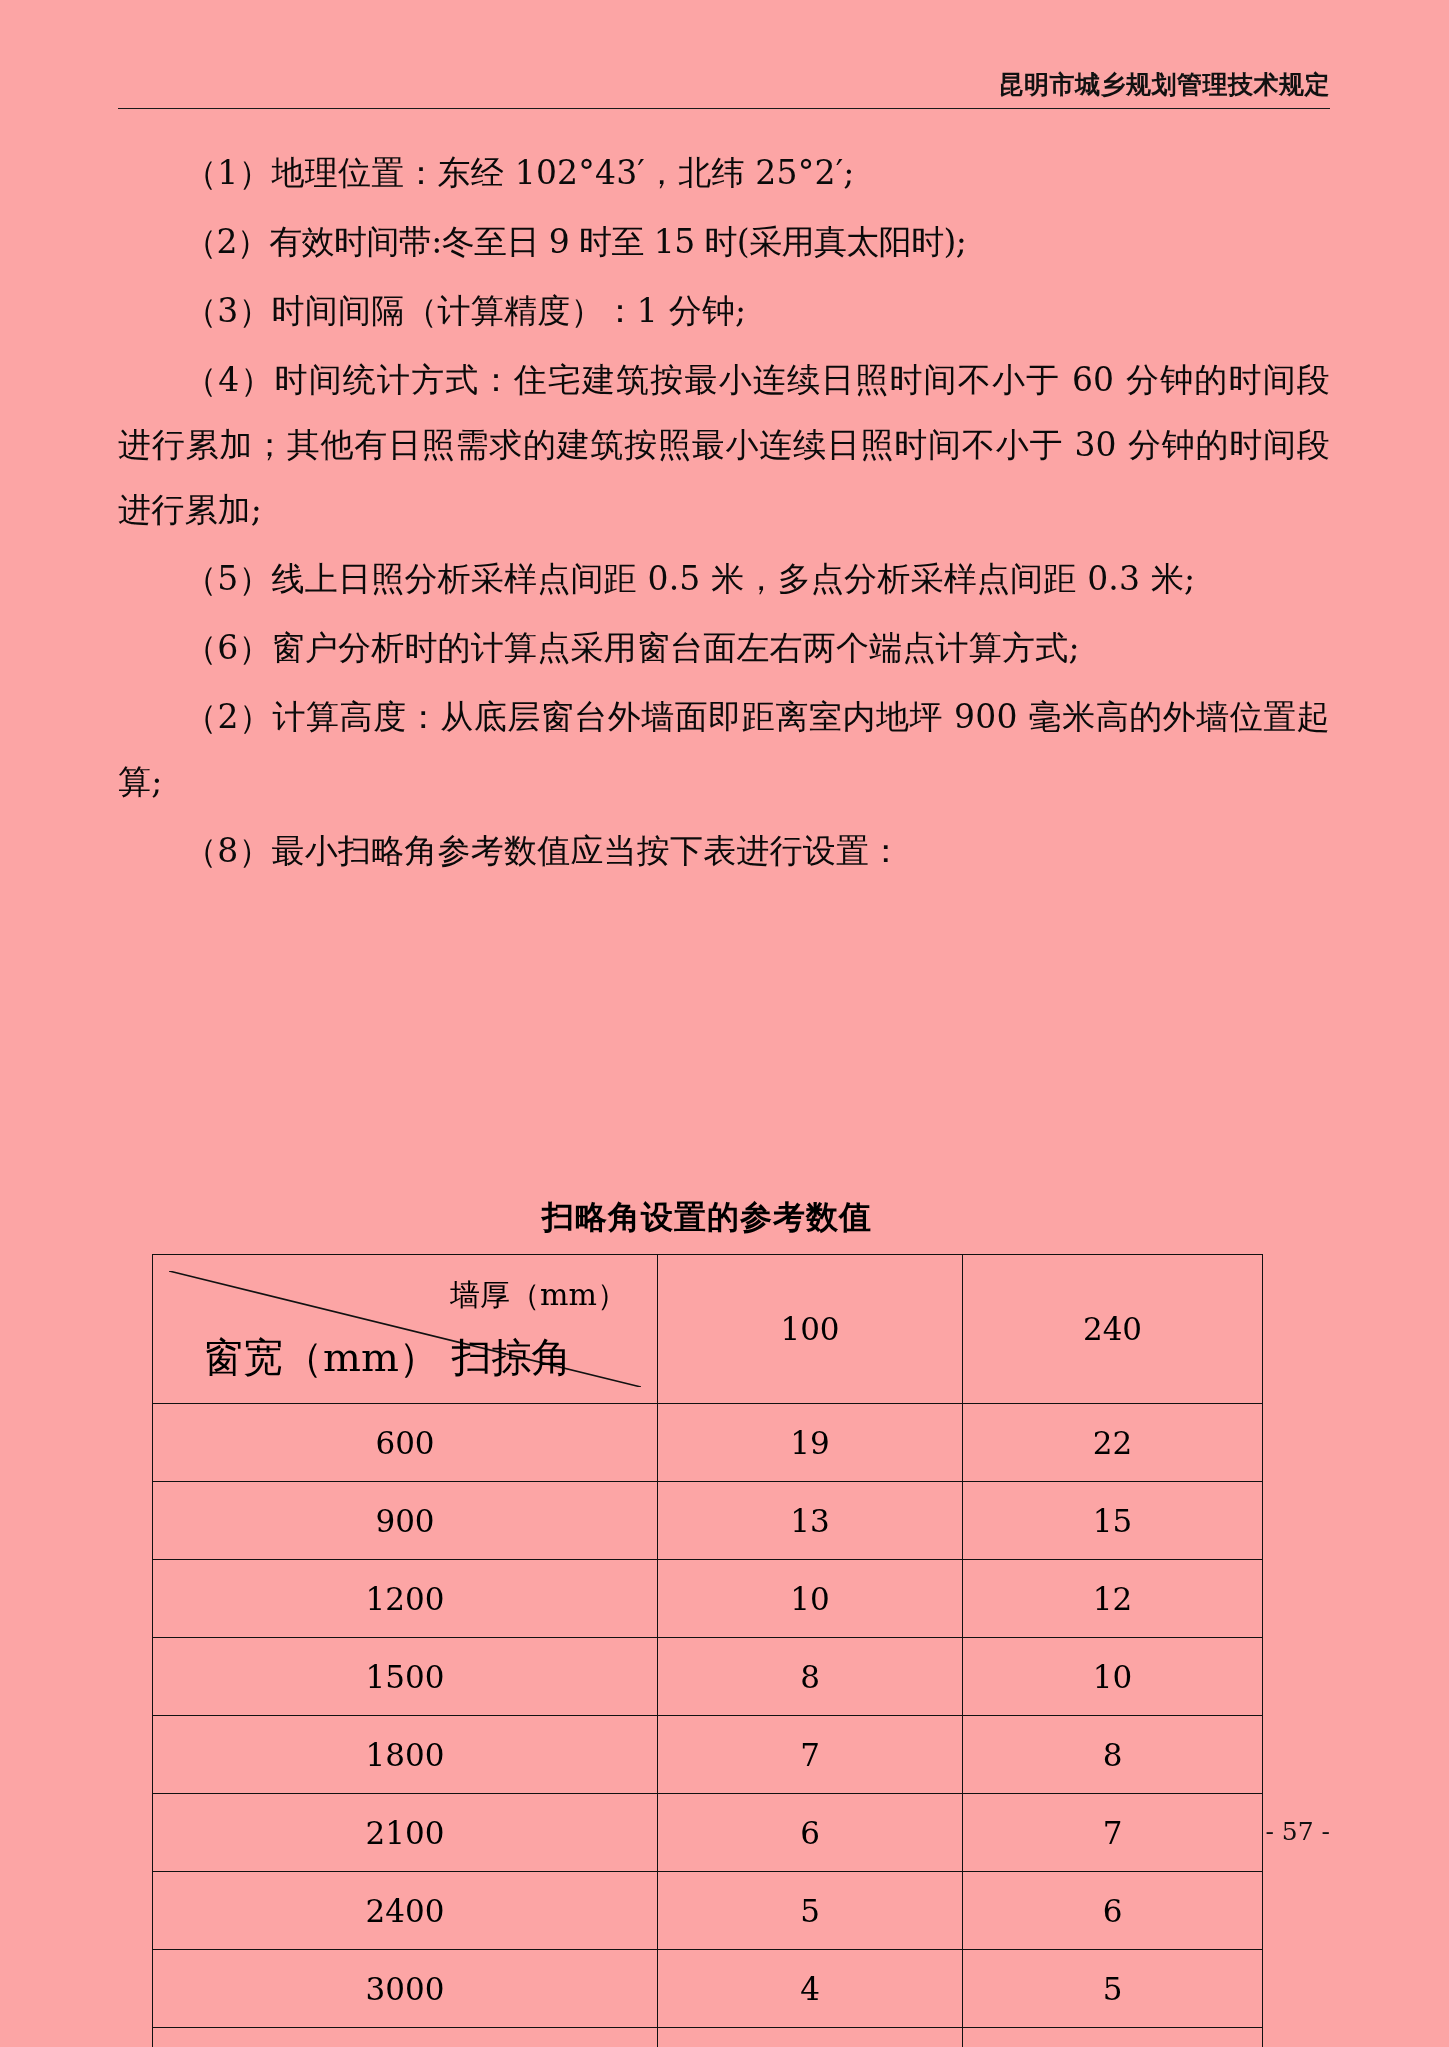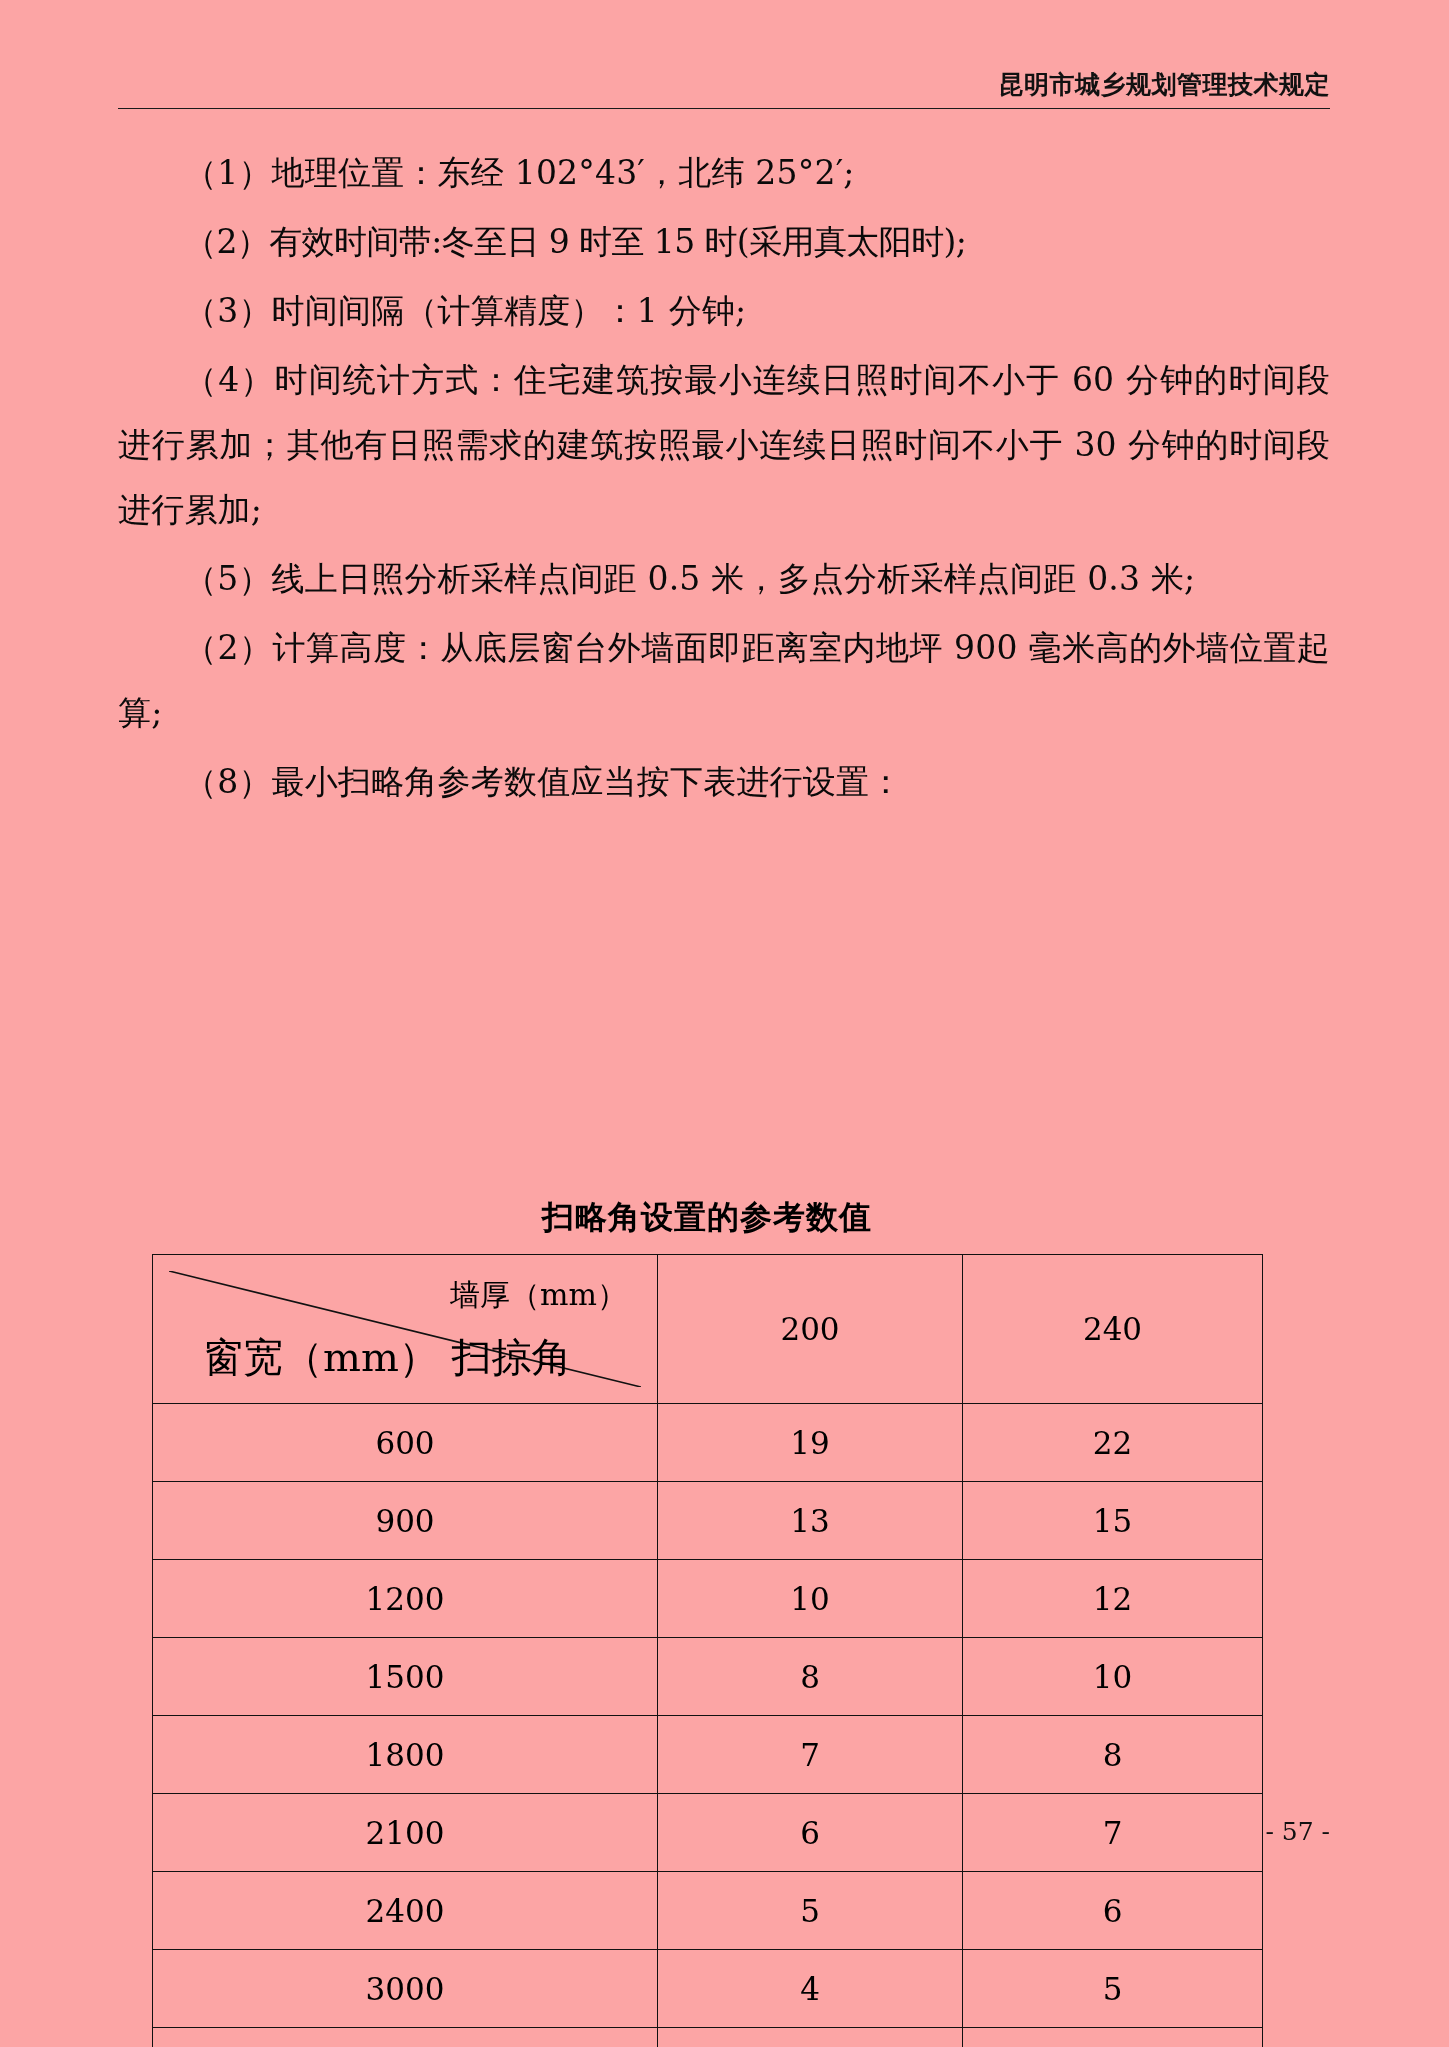--- a/index.html
+++ b/index.html
@@ -162,20 +162,21 @@
 
   <div class="header">昆明市城乡规划管理技术规定</div>
   <div class="header-rule"></div>
 
   <div class="body-block">
     <p class="para">（1）地理位置：东经 102°43′，北纬 25°2′;</p>
     <p class="para tight">（2）有效时间带:冬至日 9 时至 15 时(采用真太阳时);</p>
     <p class="para">（3）时间间隔（计算精度）：1 分钟;</p>
     <p class="para">（4）时间统计方式：住宅建筑按最小连续日照时间不小于 60 分钟的时间段进行累加；其他有日照需求的建筑按照最小连续日照时间不小于 30 分钟的时间段进行累加;</p>
     <p class="para">（5）线上日照分析采样点间距 0.5 米，多点分析采样点间距 0.3 米;</p>
+    <p class="para">（6）窗户分析时的计算点采用窗台面左右两个端点计算方式;</p>
     <p class="para">（2）计算高度：从底层窗台外墙面即距离室内地坪 900 毫米高的外墙位置起算;</p>
     <p class="para">（8）最小扫略角参考数值应当按下表进行设置：</p>
   </div>
 
   <div class="table-title">扫略角设置的参考数值</div>
 
   <div class="tbl-wrap">
     <table class="angles">
       <colgroup>
         <col class="c1">
@@ -186,21 +187,21 @@
         <tr>
           <td class="corner">
             <div class="corner-inner">
               <svg class="corner-diag" viewBox="0 0 505 116" preserveAspectRatio="none">
                 <line x1="0" y1="0" x2="505" y2="116" stroke="#111" stroke-width="1.6" vector-effect="non-scaling-stroke"></line>
               </svg>
               <span class="corner-top">墙厚（mm）</span>
               <span class="corner-bottom">窗宽（mm）  扫掠角</span>
             </div>
           </td>
-          <td class="head-num">200</td>
+          <td class="head-num">100</td>
           <td class="head-num">240</td>
         </tr>
 
         <tr>
           <td>600</td>
           <td>19</td>
           <td>22</td>
         </tr>
         <tr>
           <td>900</td>

